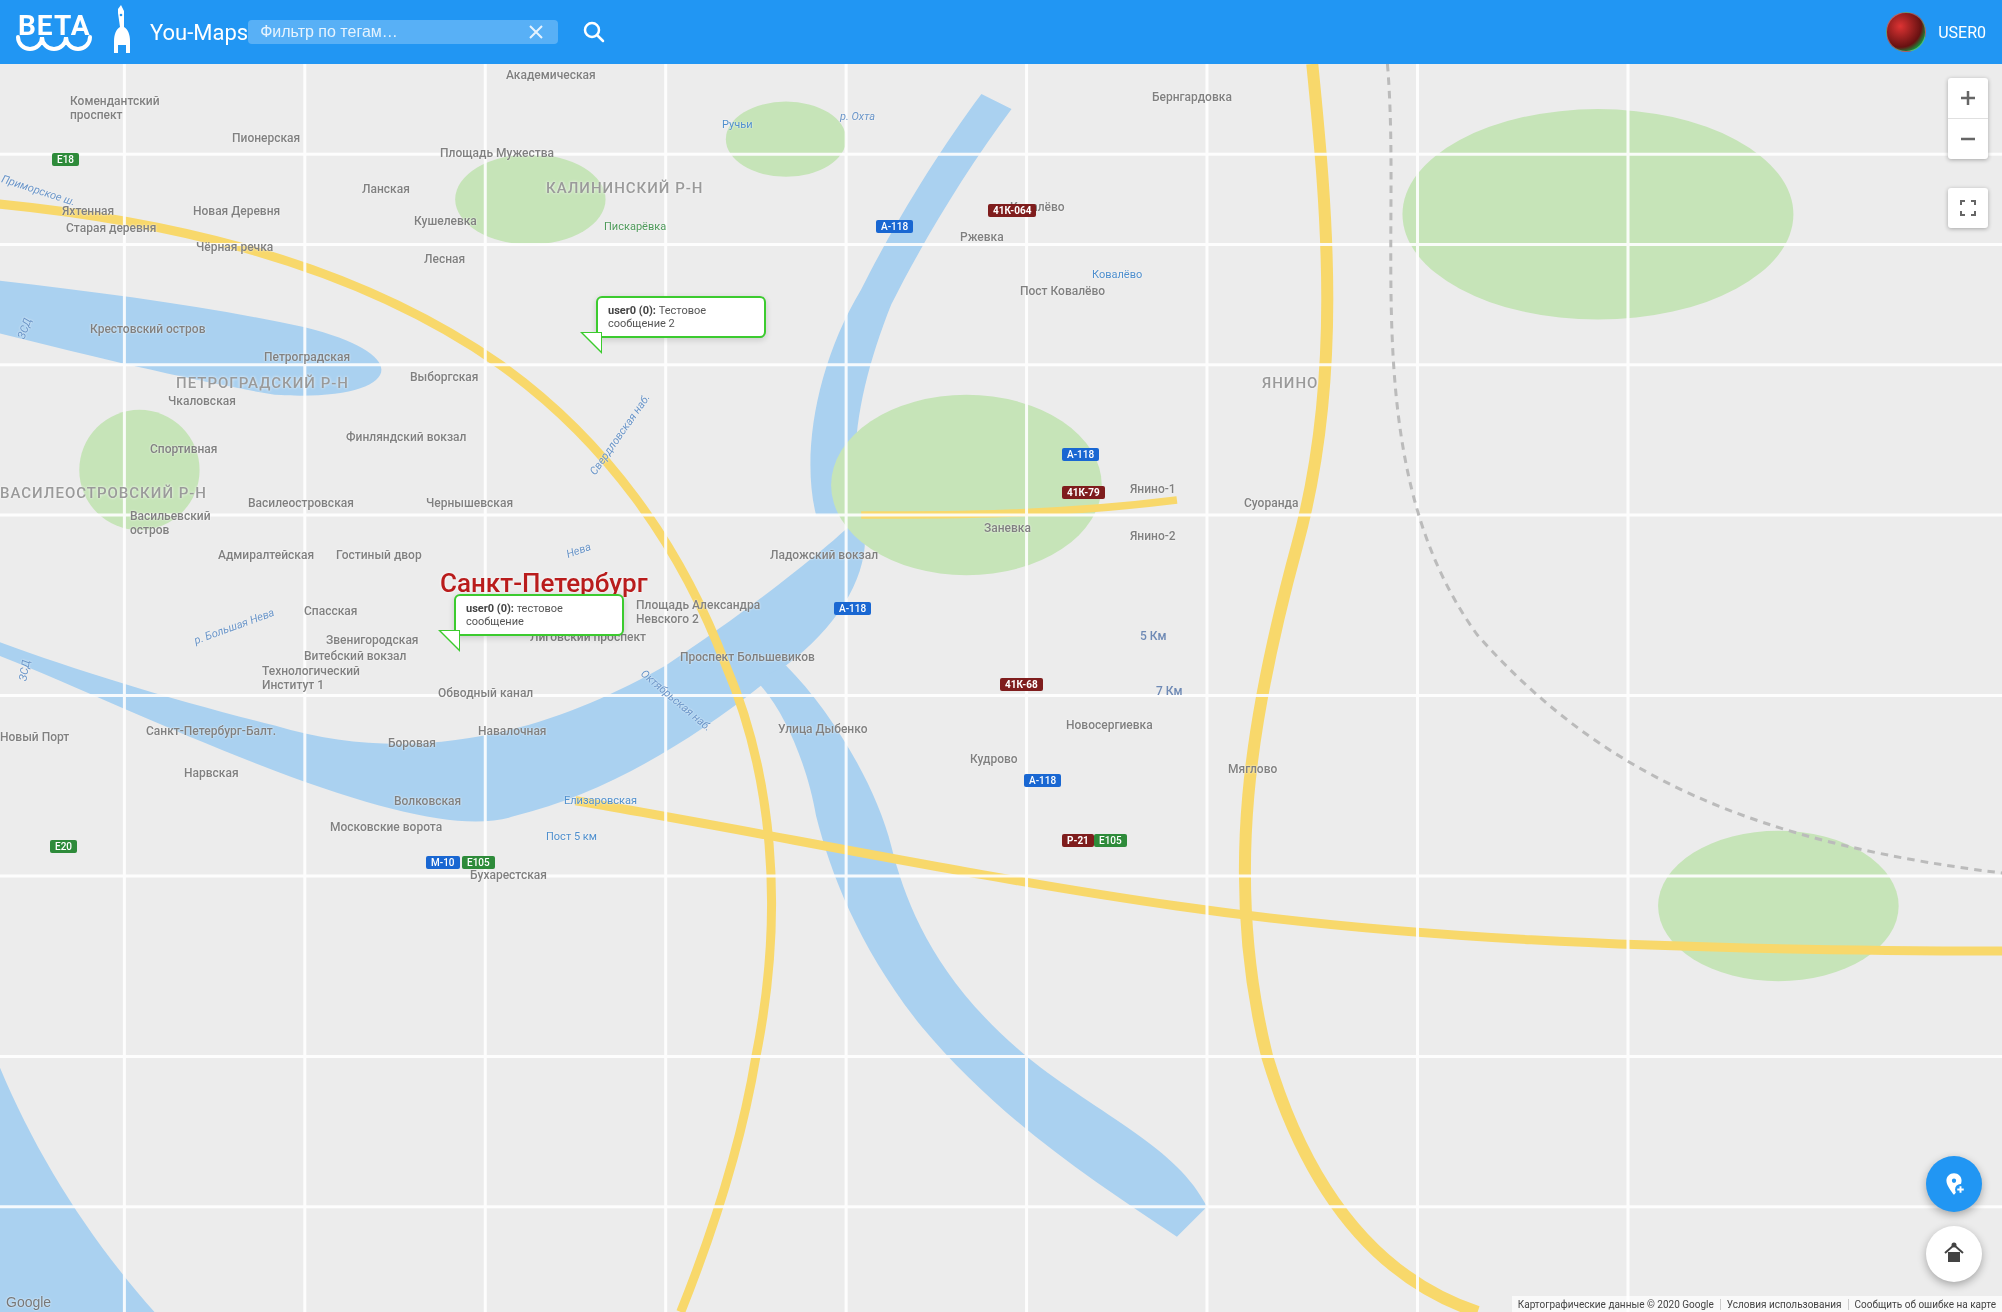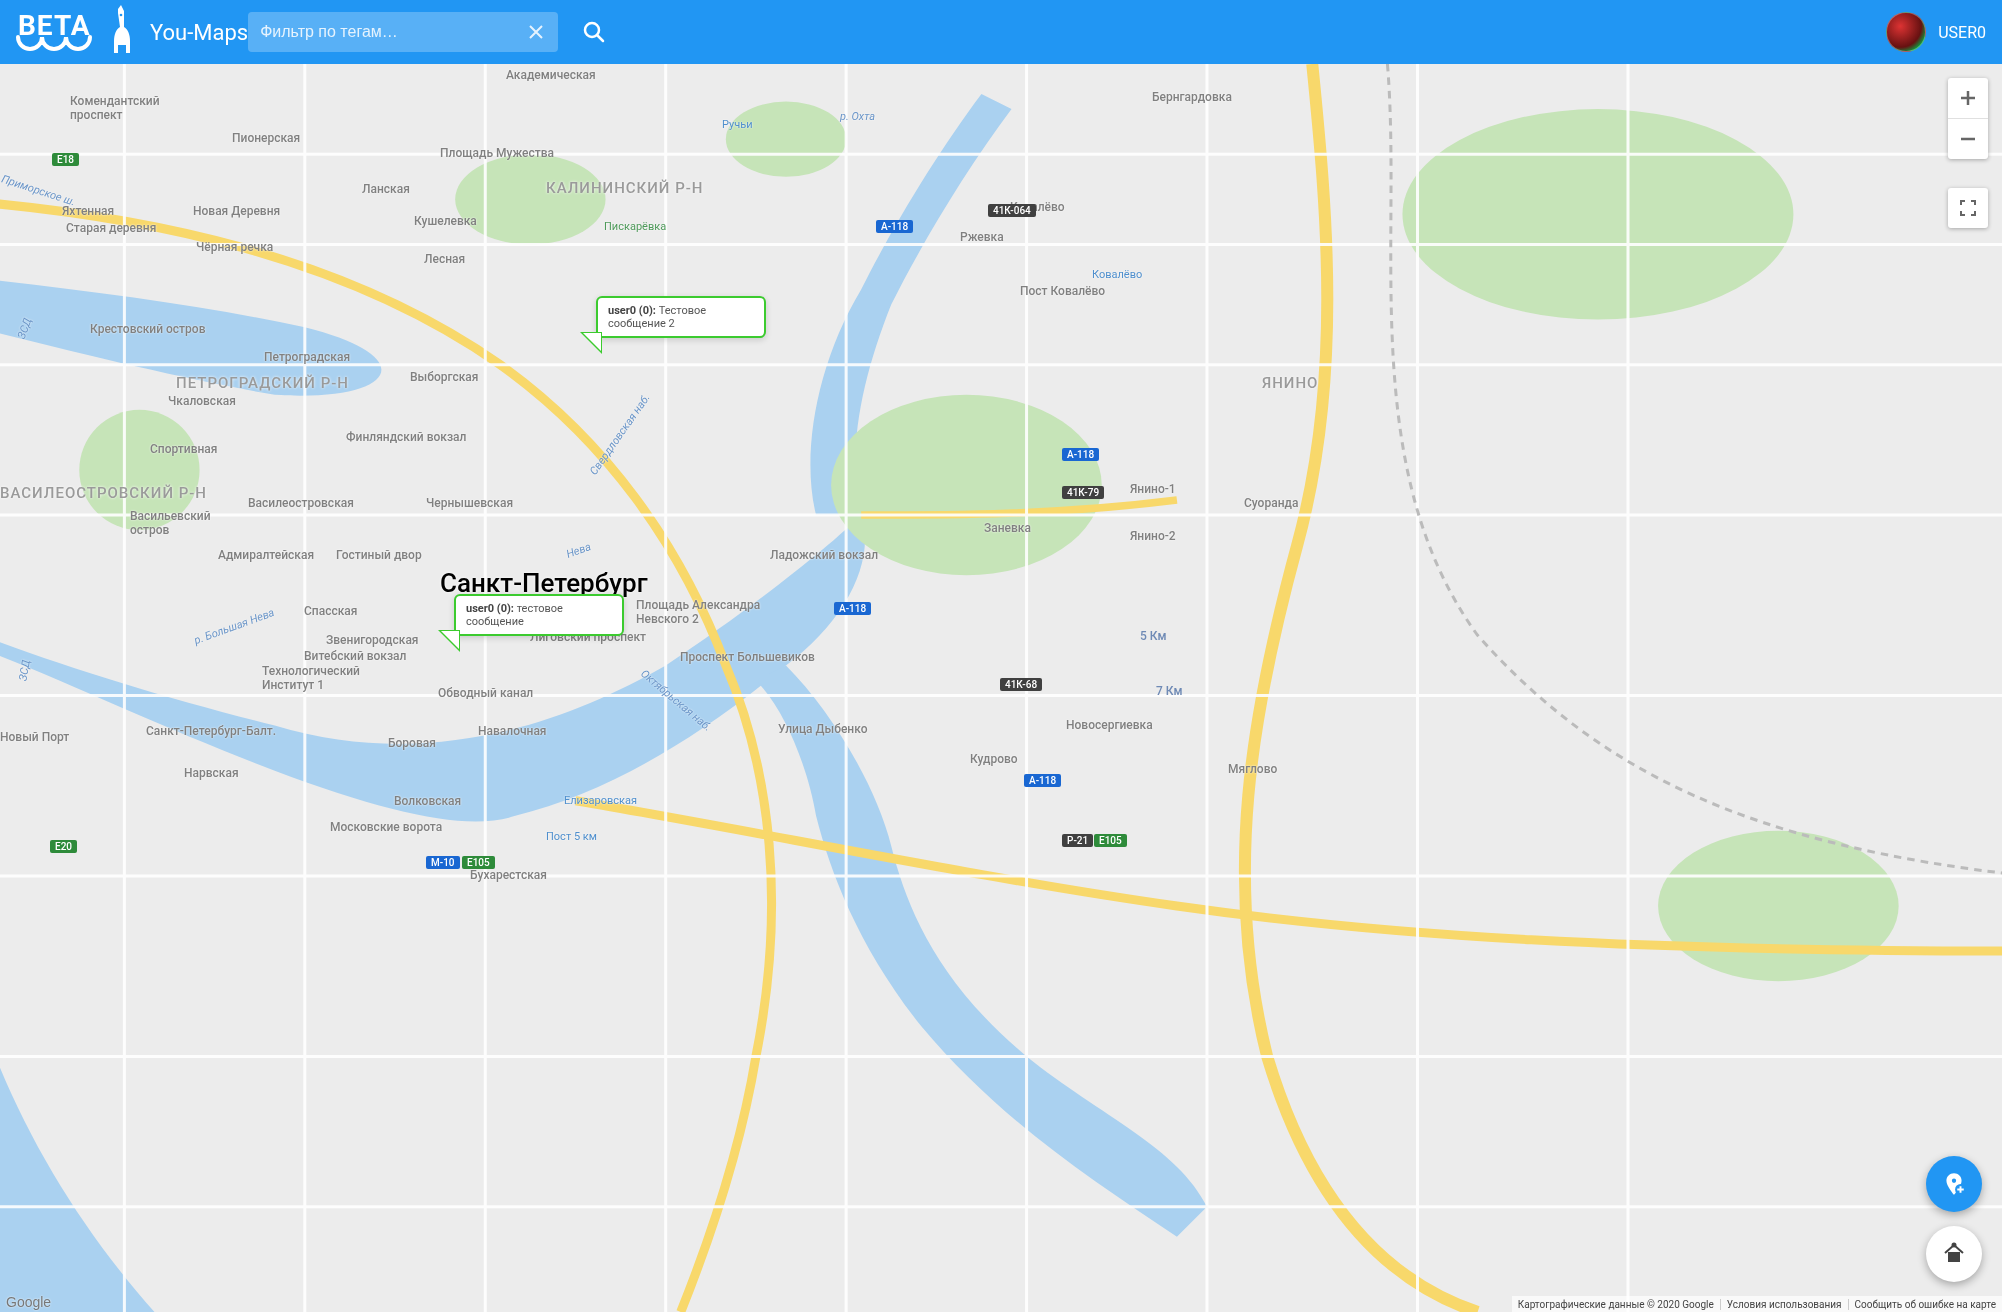--- a/index.html
+++ b/index.html
@@ -21,21 +21,21 @@
   }
   .beta-arcs {
     position: absolute; bottom: 0; left: 0;
   }
   .llama {
     position: absolute; right: -8px; top: -2px;
   }
   .app-title { font-size: 22px; font-weight: 400; color: #fff; }
 
   .filter-wrap {
-    position: relative; width: 310px; height: 40px;
+    position: relative; width: 310px; height: 24px;
     background: rgba(255,255,255,0.25); border-radius: 4px;
     display: flex; align-items: center; padding: 4px 12px;
   }
   .filter-input {
     flex: 1; background: transparent; border: none; outline: none;
     color: #fff; font-size: 16px;
   }
   .filter-input::placeholder { color: rgba(255,255,255,0.85); }
   .filter-clear {
     width: 20px; height: 20px; cursor: pointer; color: rgba(255,255,255,0.85);
@@ -57,21 +57,21 @@
   
   .map {
     position: fixed; top: 64px; left: 0; right: 0; bottom: 0;
     background: #EAEAEA; overflow: hidden;
   }
   .map-svg { position: absolute; inset: 0; width: 100%; height: 100%; }
 
   
   .city-label {
     position: absolute; font-size: 26px; font-weight: 500;
-    color: #000000; white-space: nowrap; pointer-events: none;
+    color: #b91c1c; white-space: nowrap; pointer-events: none;
     text-shadow: 0 0 3px #fff;
   }
   .district-label {
     position: absolute; font-size: 15px; font-weight: 500;
     color: #9A9A9A; letter-spacing: 1px; white-space: nowrap; pointer-events: none;
     text-shadow: 0 0 3px #fff;
   }
   .area-label {
     position: absolute; font-size: 12px; color: #808080;
     white-space: nowrap; pointer-events: none; text-shadow: 0 0 2px #fff; font-weight:500;
@@ -87,21 +87,21 @@
   .water-label {
     position: absolute; font-size: 11px; color: #6A95C8; font-style: italic;
     white-space: nowrap; pointer-events: none; text-shadow: 0 0 2px #fff;
   }
   .road-badge {
     position: absolute; background: #1967D2; color: #fff; font-size: 10px;
     padding: 1px 5px; border-radius: 2px; white-space: nowrap; pointer-events: none;
     font-weight: 500;
   }
   .road-badge.green { background: #2E8B3A; }
-  .road-badge.orange { background: #404040; }
+  .road-badge.orange { background: #7f1d1d; font-weight: bold; }
   .scale-label {
     position: absolute; font-size: 12px; color: #6F8AB5; font-weight: 500;
     white-space: nowrap; pointer-events: none;
   }
 
   
   .msg-bubble {
     position: absolute; background: #fff; border: 2px solid #3CCB2F;
     border-radius: 6px; padding: 6px 10px; min-width: 150px; max-width: 170px;
     font-size: 11px; color: #555; box-shadow: 0 2px 6px rgba(0,0,0,0.15);

